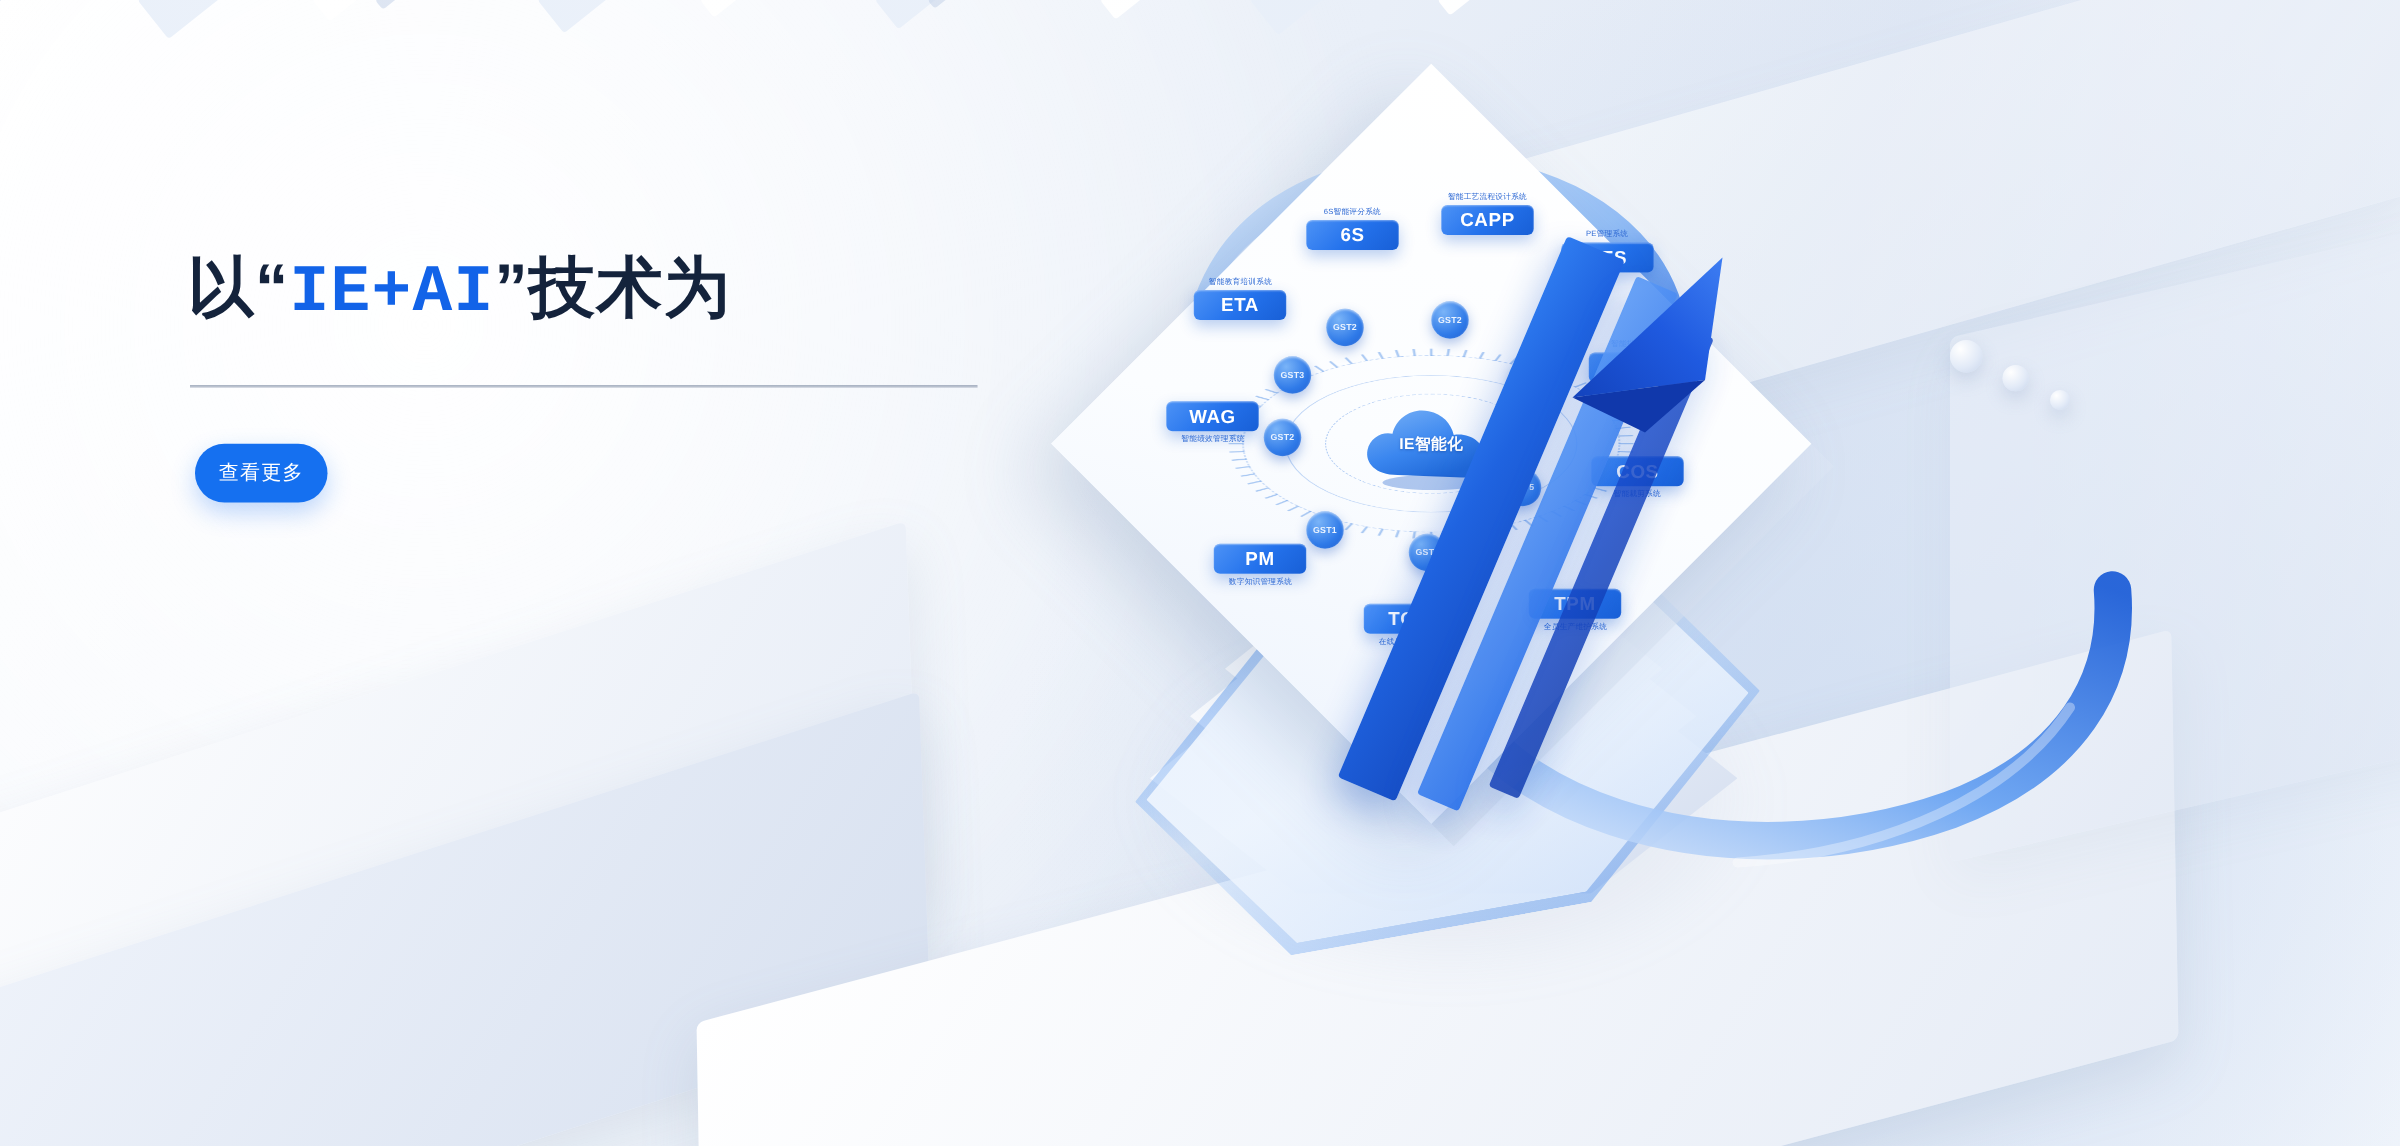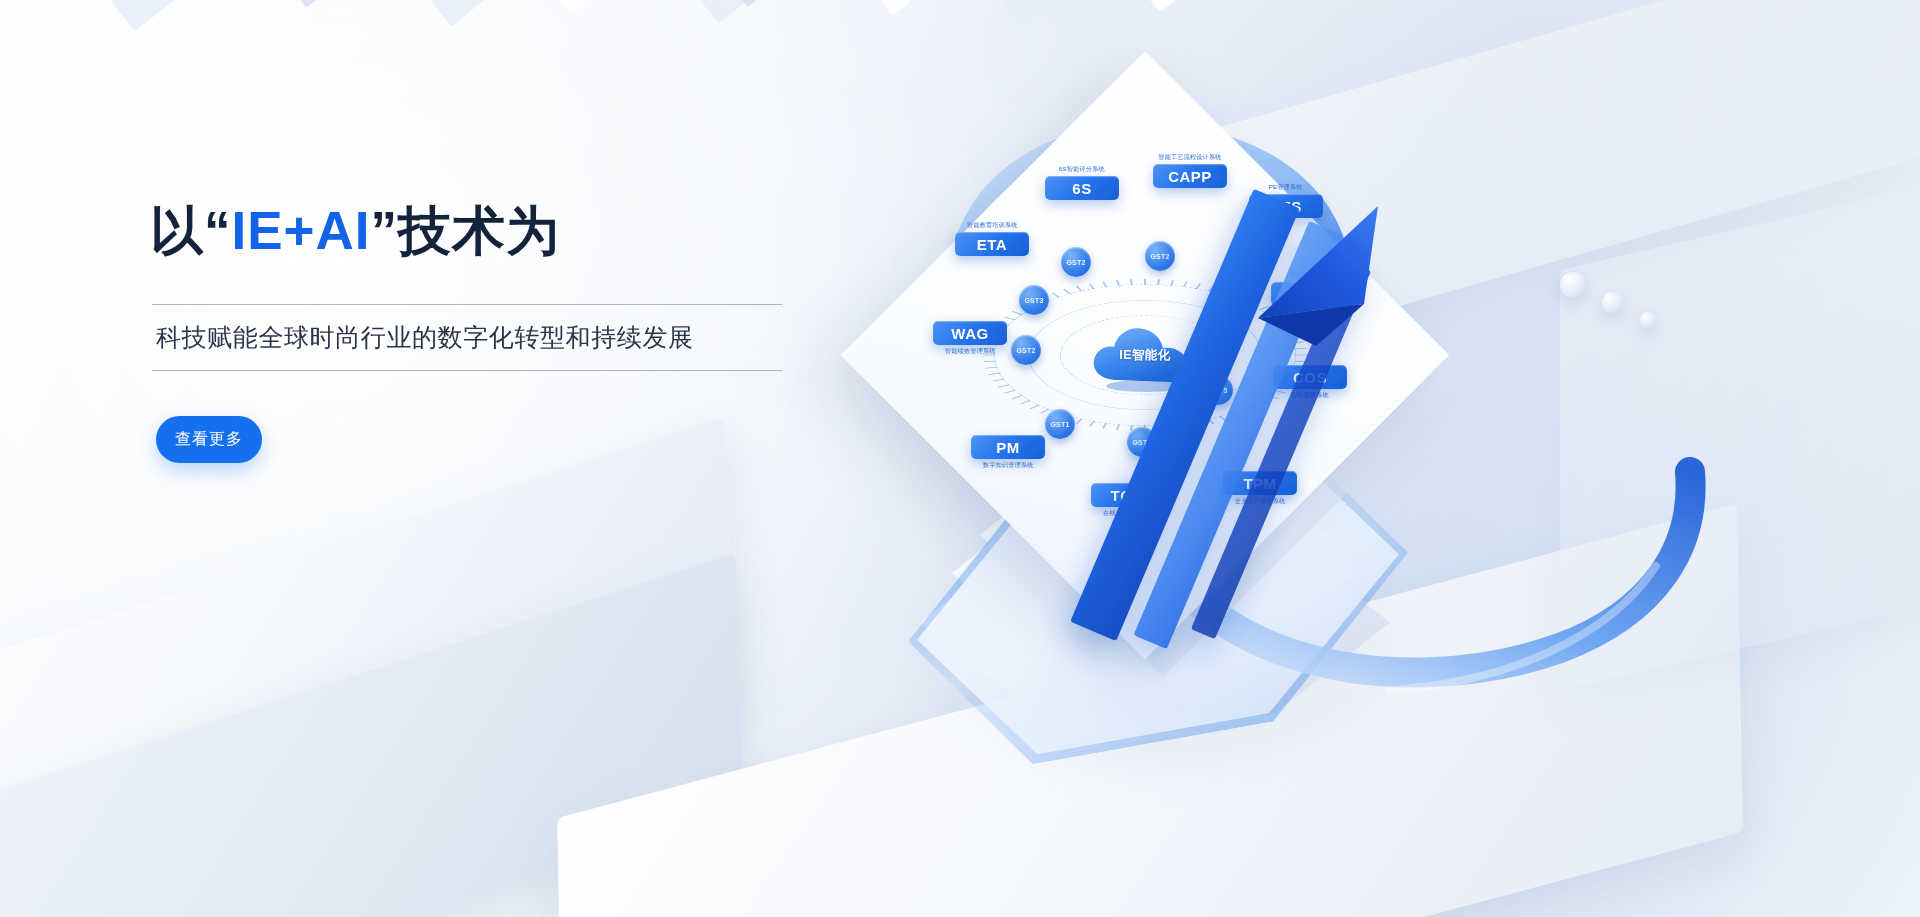--- a/index.html
+++ b/index.html
@@ -48,21 +48,21 @@
 
   
   .copy{position:absolute;left:150px;top:196px;width:720px;}
   .headline{
     margin:0;
     font-size:53px;line-height:1.32;
     font-weight:700;letter-spacing:1px;
     color:#14233c;
     white-space:nowrap;
   }
-  .headline .hl-accent{color:#1263e8;}
+  .headline .hl-accent{color:#1263e8;font-family:Liberation Mono, monospace;}
   .headline .quo{color:#14233c;font-weight:700;}
   .rule{
     width:630px;height:1px;background:#9fa9bb;opacity:.85;
   }
   .rule.top{margin:38px 0 0 2px;}
   .rule.bottom{margin:0 0 0 2px;}
   .subtitle{
     margin:0;padding:20px 0 20px 6px;
     font-size:25px;line-height:1;color:#2a3549;
     letter-spacing:.6px;white-space:nowrap;font-weight:400;
@@ -251,21 +251,20 @@
   <div class="plate" style="left:560px;top:660px;width:1180px;height:330px;transform:skewY(-14deg) rotate(-1deg);"></div>
   <div class="plate" style="left:1180px;top:30px;width:760px;height:230px;transform:skewY(-15deg) rotate(-1deg);opacity:.55;"></div>
   <div class="plate dim" style="left:1560px;top:210px;width:520px;height:420px;transform:skewY(-13deg);opacity:.45;"></div>
 
   <div class="copy">
     <h1 class="headline">
       <span>以</span><span class="quo">“</span><span class="hl-accent">IE+AI</span><span class="quo">”</span><span>技术为</span><br>
     </h1>
 
     <div class="rule top"></div>
-    <p class="subtitle">科技赋能全球时尚行业的数字化转型和持续发展</p>
     <div class="rule bottom"></div>
 
     <button class="cta">查看更多</button>
   </div>
 
   <div class="art">
 
     <div class="hex hex-base-shadow"></div>
     <div class="hex hex-lower"></div>
     <div class="hex hex-mid"></div>

